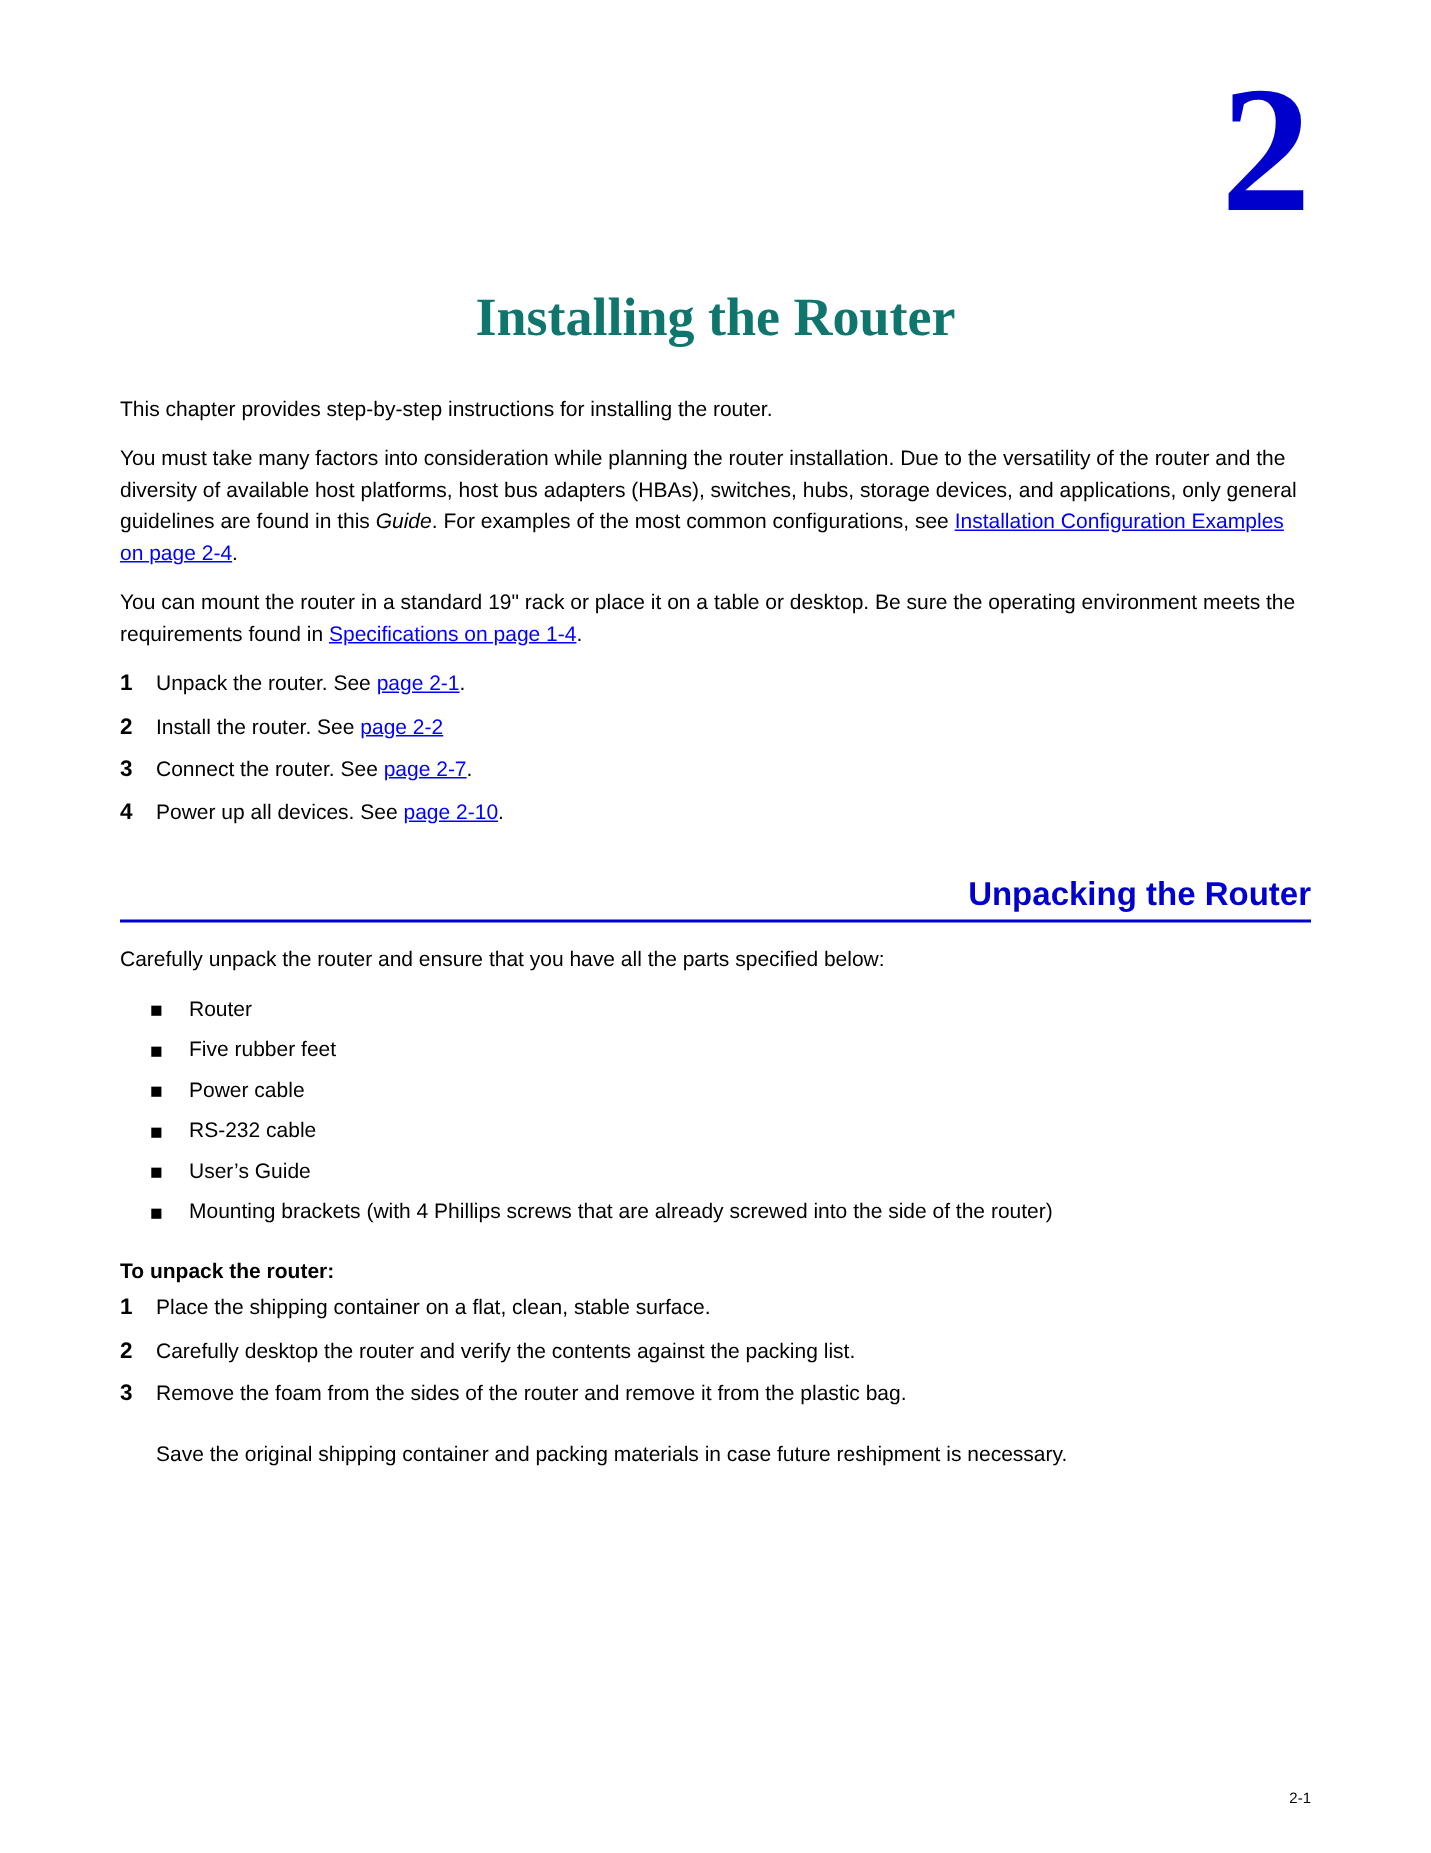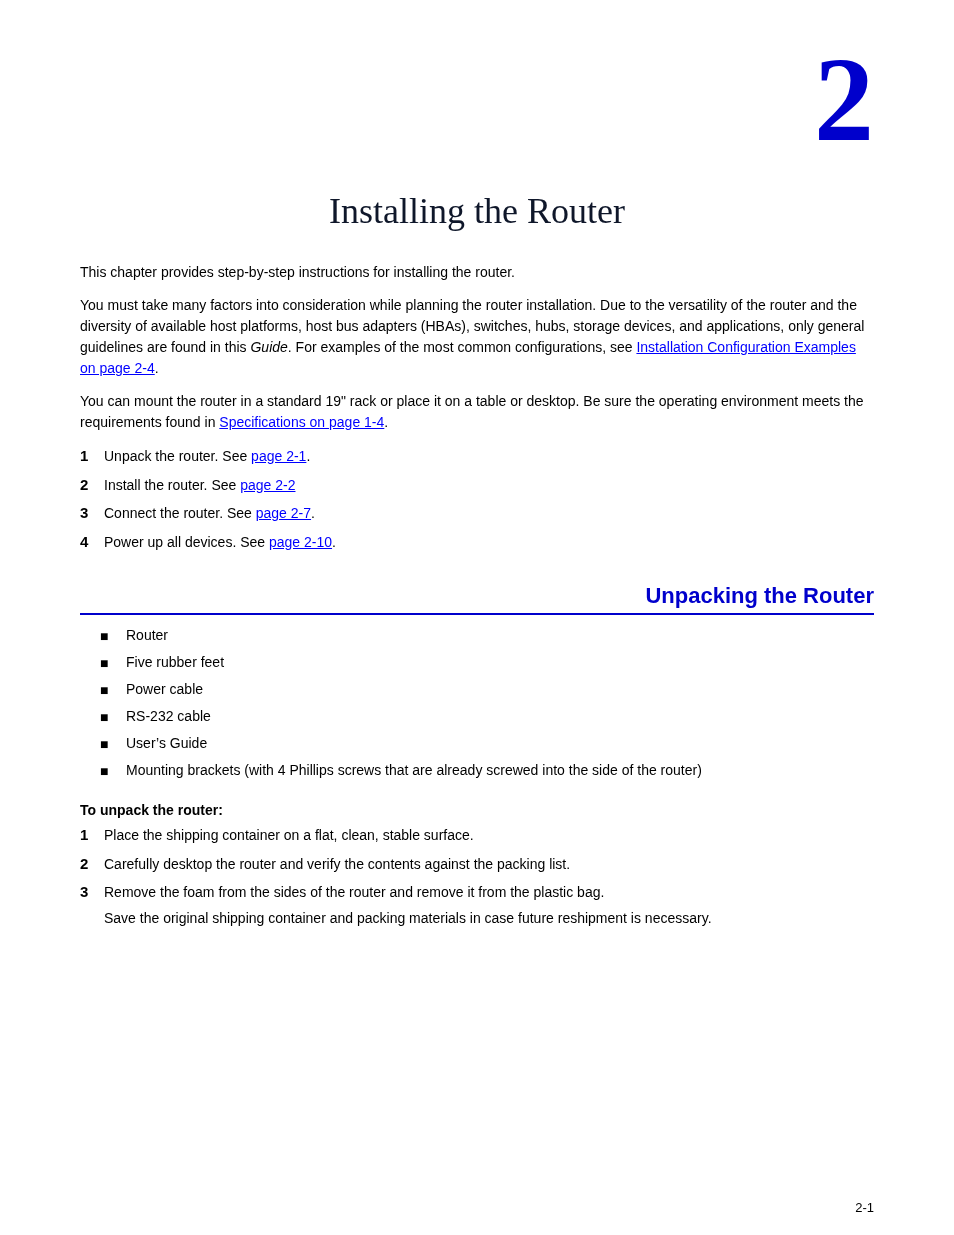--- a/index.html
+++ b/index.html
@@ -31,22 +31,22 @@
       font-weight: bold;
       color: #0000cc;
       line-height: 1;
       margin-bottom: 30px;
       font-family: Times New Roman, serif;
     }
 
     .chapter-title {
       text-align: center;
       font-size: 36px;
-      color: #0f172a;
-      font-weight: normal;
+      color: #0f766e;
+      font-weight: bold;
       margin-bottom: 30px;
       font-family: Times New Roman, serif;
     }
 
     .intro-text {
       margin-bottom: 12px;
       line-height: 1.5;
       font-size: 14px;
     }
 
@@ -116,35 +116,35 @@
 
     .bullet-list li .bullet-icon {
       min-width: 20px;
       margin-right: 6px;
       font-size: 14px;
       margin-top: 1px;
     }
 
     .sub-note {
       margin-left: 24px;
-      margin-top: 4px;
+      margin-top: 18px;
       line-height: 1.5;
     }
 
     .bold-label {
       font-weight: bold;
       margin-top: 20px;
       margin-bottom: 6px;
     }
 
     .page-number {
       position: absolute;
-      bottom: 20px;
+      bottom: 30px;
       right: 80px;
-      font-size: 13px;
+      font-size: 10px;
       color: #000;
     }
   </style>
 </head>
 <body>
 
 <div class="page">
   <div class="chapter-number">2</div>
 
   <h1 class="chapter-title">Installing the Router</h1>
@@ -176,20 +176,21 @@
       <span class="text">Connect the router. See <a class="link">page 2-7</a>.</span>
     </li>
     <li>
       <span class="num">4</span>
       <span class="text">Power up all devices. See <a class="link">page 2-10</a>.</span>
     </li>
   </ol>
 
   <h2 class="section-title">Unpacking the Router</h2>
 
+  <p class="section-intro">Carefully unpack the router and ensure that you have all the parts specified below:</p>
 
   <ul class="bullet-list">
     <li>
       <span class="bullet-icon">■</span>
       <span>Router</span>
     </li>
     <li>
       <span class="bullet-icon">■</span>
       <span>Five rubber feet</span>
     </li>

